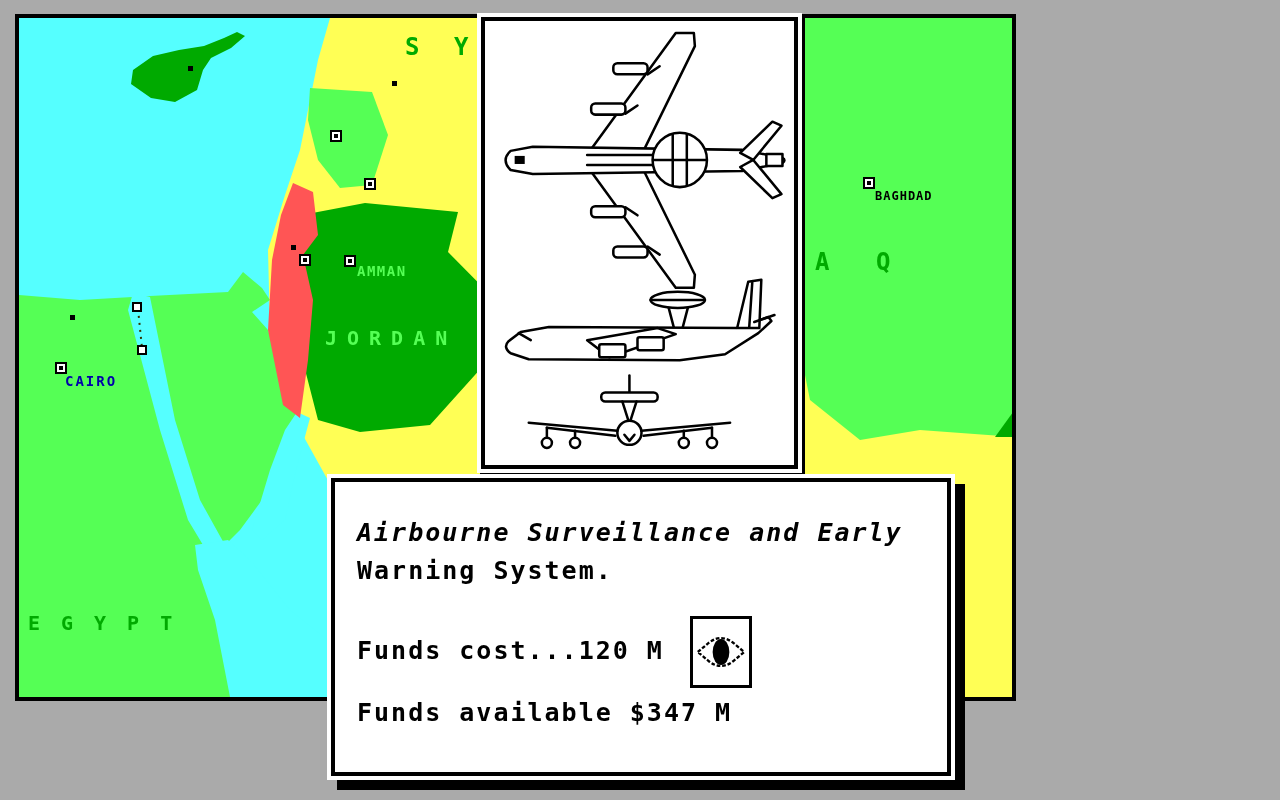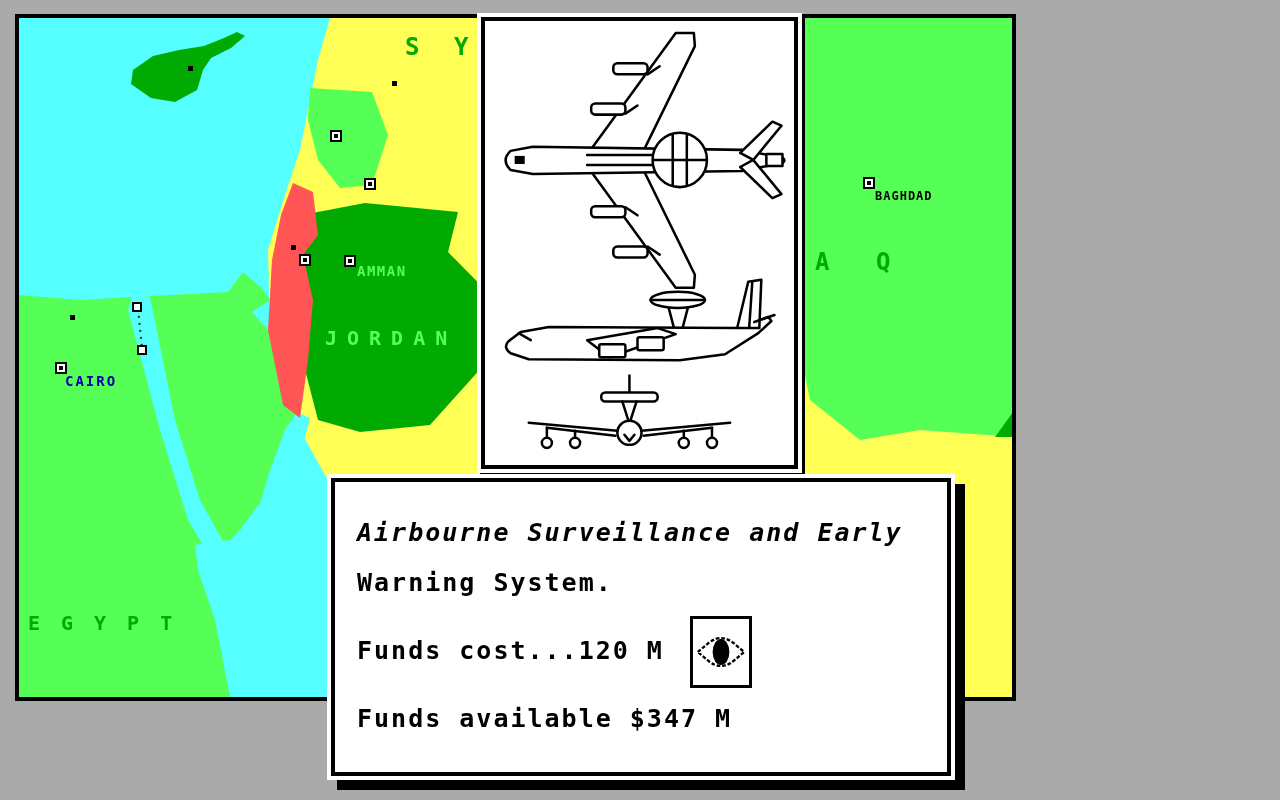--- a/index.html
+++ b/index.html
@@ -165,25 +165,25 @@
           <circle cx="222" cy="419" r="5"></circle>
         </g>
       </svg>
     </div>
   </div>
 
 
   <div id="info-panel" class="panel shadow-lg">
     <div class="panel-inner">
       <div class="info-line" style="top:36px;font-style:italic;">Airbourne Surveillance and Early</div>
-      <div class="info-line" style="top:86px;">Warning System.</div>
+      <div class="info-line" style="top:74px;">Warning System.</div>
       <div class="info-line" style="top:154px;">Funds cost...120 M</div>
       <div class="eye-button">
         <svg width="52" height="62" viewBox="0 0 56 66">
           <path d="M3,33 L15,23 Q28,13 41,23 L53,33 L41,43 Q28,53 15,43 Z" fill="none" stroke="#000" stroke-width="2.5" stroke-dasharray="4,2"></path>
           <ellipse cx="28" cy="33" rx="9" ry="14" fill="#000"></ellipse>
         </svg>
       </div>
-      <div class="info-line" style="top:222px;">Funds available $347 M</div>
+      <div class="info-line" style="top:216px;">Funds available $347 M</div>
     </div>
   </div>
 
 </div>
 
 </body></html>

